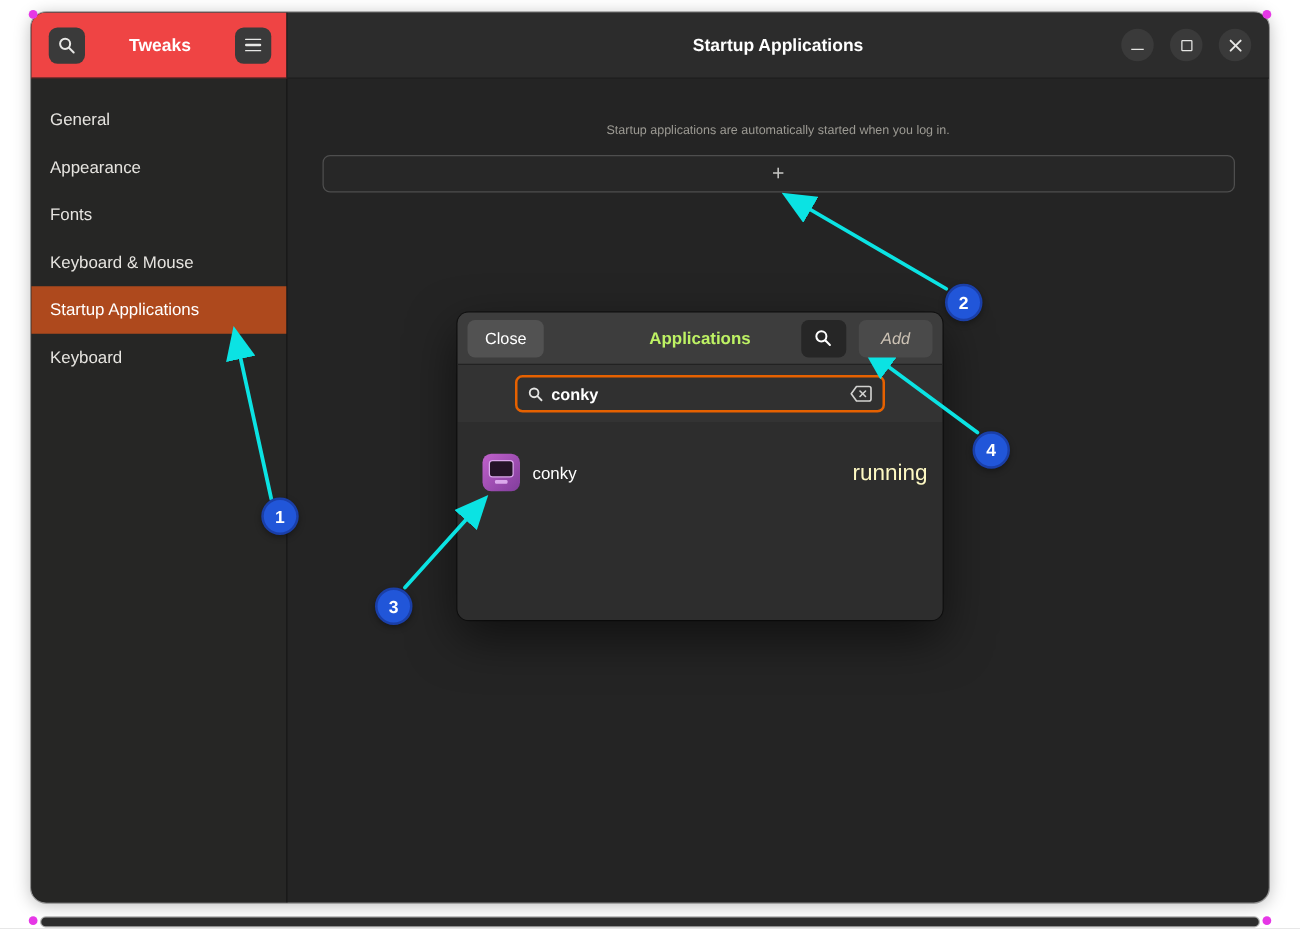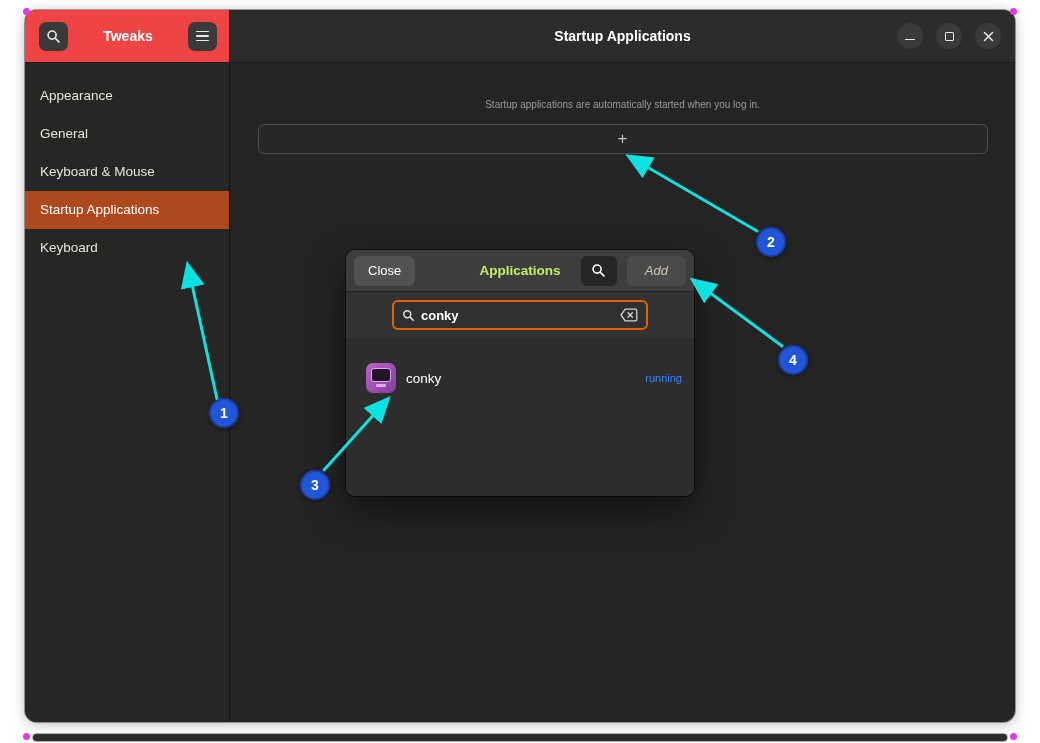--- a/index.html
+++ b/index.html
@@ -56,21 +56,21 @@
   .content { flex:1; padding-top:36px; }
   .desc { text-align:center; font-size:10px; color:#9c9a93; }
   .add-row {
     display:block; margin:14px auto 0; width:730px; height:30px;
     background:#272727; border:1px solid #4e4e4e; border-radius:6px;
     color:#c4c4c2; font-size:17px; line-height:26px; cursor:pointer;
   }
 
   
   .dialog {
-    position:absolute; left:346px; top:250px; width:348px; height:246px;
+    position:absolute; left:366px; top:250px; width:388px; height:246px;
     background:#2d2d2d; border-radius:9px; overflow:hidden;
     box-shadow:0 14px 38px rgba(0,0,0,.55), 0 0 0 1px rgba(0,0,0,.45);
     color:#ffffff; display:flex; flex-direction:column;
   }
   .dialog-header {
     height:42px; background:#3d3d3d; border-bottom:1px solid #222222;
     display:flex; align-items:center; padding:0 8px; gap:10px; position:relative; flex:0 0 auto;
   }
   .dialog-title {
     position:absolute; left:0; right:0; text-align:center; font-weight:bold;
@@ -103,21 +103,21 @@
   }
   .app-icon::before {
     content:""; position:absolute; left:5px; right:5px; top:5px; bottom:11px;
     background:#241427; border:1.5px solid #dba9ec; border-radius:3px;
   }
   .app-icon::after {
     content:""; position:absolute; left:10px; right:10px; bottom:6px; height:3px;
     background:#dba9ec; border-radius:1px;
   }
   .app-name { font-size:13.5px; color:#ffffff; }
-  .app-status { margin-left:auto; font-size:11px; color:#3b82f6; }
+  .app-status { margin-left:auto; font-size:18px; color:#fef9c3; }
 
   
   .bottom-bar {
     position:absolute; left:33px; top:734px; width:974px; height:7px;
     background:#2d2d2d; border-radius:5px; box-shadow:0 0 0 1px rgba(0,0,0,.3);
   }
   .dot { position:absolute; width:7px; height:7px; border-radius:50%; background:#e637e6; }
   .dot.tl { left:23px; top:8px; }
   .dot.tr { left:1010px; top:8px; }
   .dot.bl { left:23px; top:733px; }
@@ -154,22 +154,23 @@
         <div class="sidebar-title">Tweaks</div>
         <button class="icon-btn">
           <span class="hamburger">
               <span></span>
               <span></span>
               <span></span>
             </span>
         </button>
       </div>
       <ul class="nav">
+        <li>General</li>
         <li>Appearance</li>
-        <li>General</li>
+        <li>Fonts</li>
         <li>Keyboard &amp; Mouse</li>
         <li class="selected">Startup Applications</li>
         <li>Keyboard</li>
       </ul>
     </div>
 
     <div class="main">
       <div class="headerbar">
         <div class="main-title">Startup Applications</div>
         <div class="win-controls">

